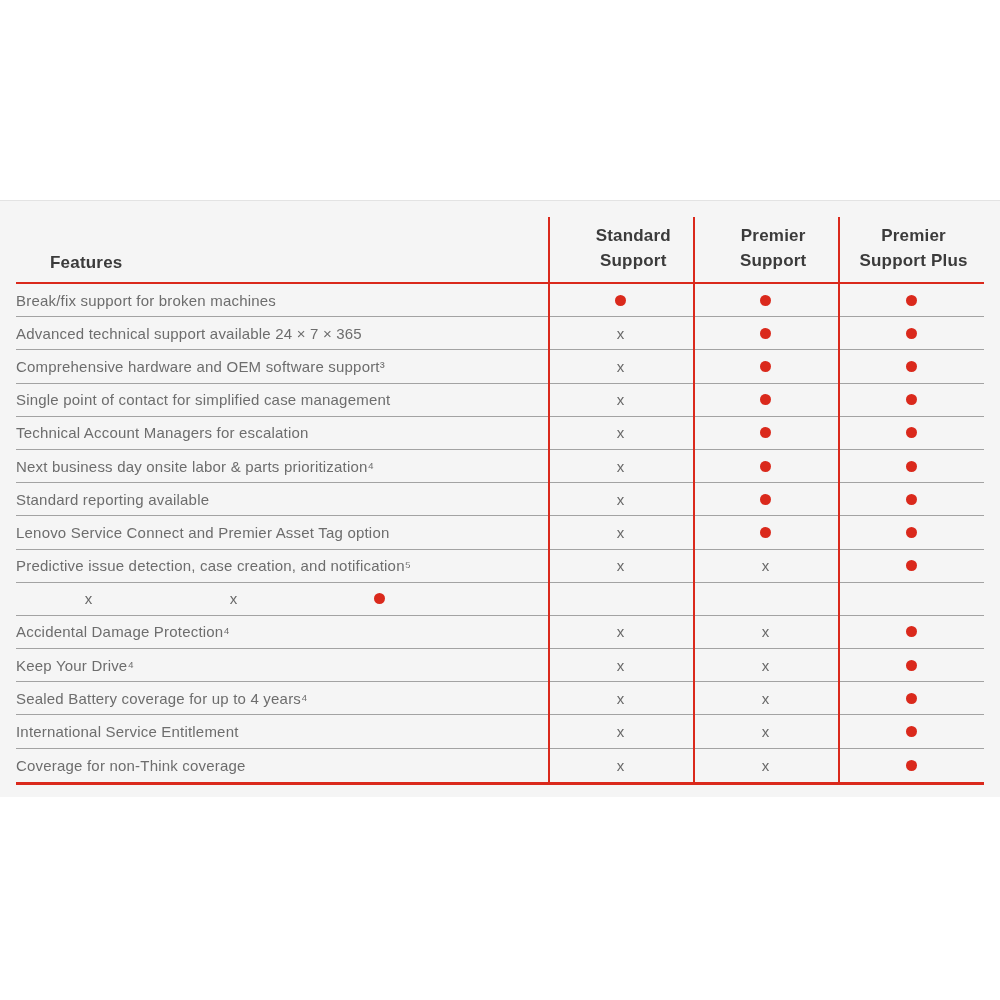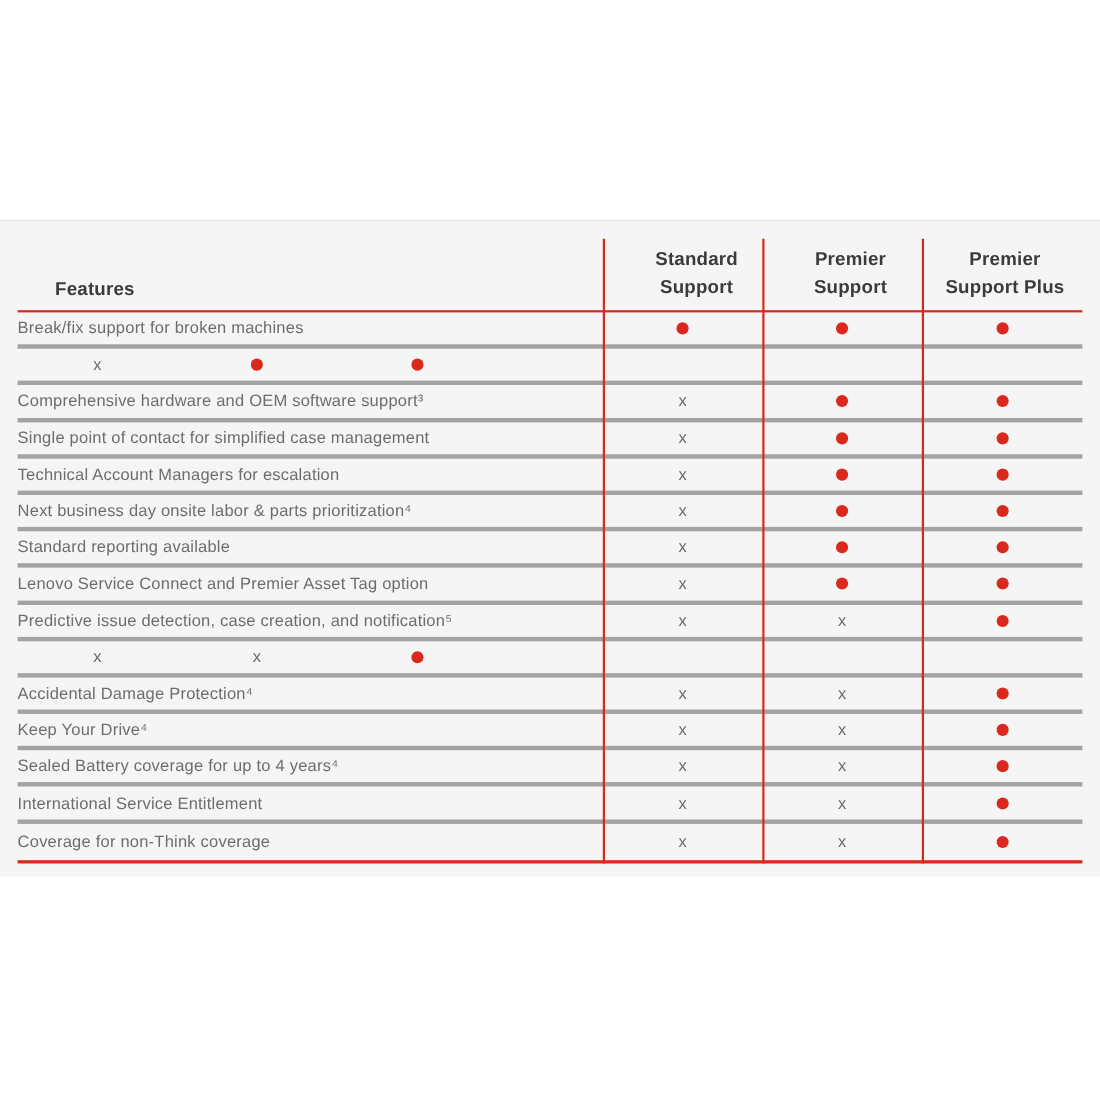--- a/index.html
+++ b/index.html
@@ -29,21 +29,21 @@
   .w1 { width: 145px; margin-top: 40px; } .w2 { width: 145px; } .w3 { width: 146px; }
   .header-features {
     font-size: 17px; font-weight: 700; color: #3b3b3b; letter-spacing: 0.2px;
   }
   .col-header { font-size: 17px; font-weight: 700; color: #3b3b3b; letter-spacing: 0.2px; }
   .col-header div { line-height: 25px; }
 
   
   .rows { border-bottom: 3px solid var(--accent); }
   .row { display: flex; align-items: center; height: 33.2px; }
-  .row:not(:last-child) { border-bottom: 4px solid #a3a3a3; }
+  .row:not(:last-child) { border-bottom: 1px solid #a3a3a3; }
   .feature-cell {
     width: 532px; font-size: 15px; color: #6d6d6d; letter-spacing: 0.2px;
     white-space: nowrap; overflow: hidden;
   }
   .val-cell { display: flex; align-items: center; justify-content: center; }
   .c1 { width: 145px; } .c2 { width: 145px; } .c3 { width: 146px; }
 
   .dot {
     width: 11px; height: 11px; border-radius: 50%;
     background: var(--accent); display: inline-block;
@@ -87,20 +87,21 @@
             </div>
     <div class="val-cell c2">
               <span class="dot"></span>
             </div>
     <div class="val-cell c3">
               <span class="dot"></span>
             </div>
   </div>
 
   <div class="row">
+    <div class="feature-cell">Advanced technical support available 24 × 7 × 365</div>
     <div class="val-cell c1">
               <span class="xmark">x</span>
             </div>
     <div class="val-cell c2">
               <span class="dot"></span>
             </div>
     <div class="val-cell c3">
               <span class="dot"></span>
             </div>
   </div>

